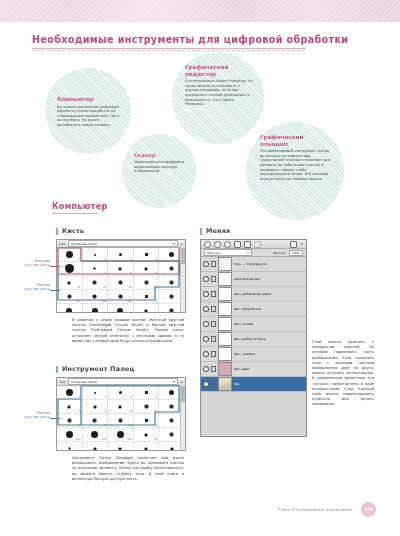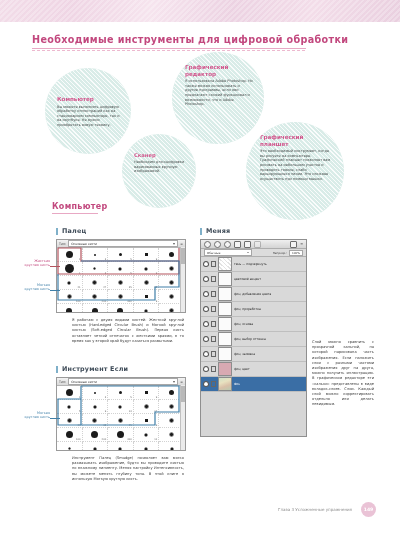--- a/index.html
+++ b/index.html
@@ -154,21 +154,21 @@
     <div class="c-inner">
       <div class="c-head" style="white-space:pre-line">Графический
 планшет</div>
       <div class="c-body">Это необходимый инструмент, когда вы рисуете на компьютере. Графический планшет позволяет вам рисовать на небольшом участке и проводить тонкие, слабо варьирующиеся линии. Это сложнее осуществить при помощи мышки.</div>
     </div>
   </div>
 
   <div class="sec">Компьютер</div>
   <div class="sec-rule"></div>
 
-  <div class="sub" style="left:56px;top:228px;">Палец</div>
+  <div class="sub" style="left:56px;top:228px;">Кисть</div>
 
   <div class="ps" id="ps-brush" style="left:56px;top:239px;width:128px;height:72px;">
     <div class="ps-bar">
       <span class="ps-lab">Тип:</span>
       <span class="ps-sel">Основные кисти</span>
       <span class="ps-lab">≡</span>
     </div>
     <div class="ps-grid" id="brush-grid">
         <div class="ps-cell" style="height: 13px;">
           <div class="dot" style="width: 7px; height: 7px;"></div>
@@ -282,21 +282,21 @@
   <div class="callout" style="left:6px;top:259px;width:44px;white-space:pre-line;">Жесткая
 круглая кисть</div>
   <div class="leader" style="left:50px;top:266px;width:10px;background:#b4545e;"></div>
 
   <div class="callout blue" style="left:6px;top:283px;width:44px;white-space:pre-line;">Мягкая
 круглая кисть</div>
   <div class="leader" style="left:50px;top:290px;width:10px;background:#3f7fa8;"></div>
 
   <div class="copy" style="left:72px;top:318px;width:112px;">Я работаю с двумя видами кистей: Жесткой круглой кистью (Hard-edged Circular Brush) и Мягкой круглой кистью (Soft-edged Circular Brush). Первая кисть оставляет четкий отпечаток с жесткими краями, в то время как у второй край будут казаться размытыми.</div>
 
-  <div class="sub" style="left:56px;top:366px;">Инструмент Если</div>
+  <div class="sub" style="left:56px;top:366px;">Инструмент Палец</div>
 
   <div class="ps" id="ps-smudge" style="left:56px;top:377px;width:128px;height:72px;">
     <div class="ps-bar">
       <span class="ps-lab">Тип:</span>
       <span class="ps-sel">Основные кисти</span>
       <span class="ps-lab">≡</span>
     </div>
     <div class="ps-grid" id="smudge-grid">
         <div class="ps-cell" style="height: 13px;">
           <div class="dot" style="width: 7px; height: 7px;"></div>

